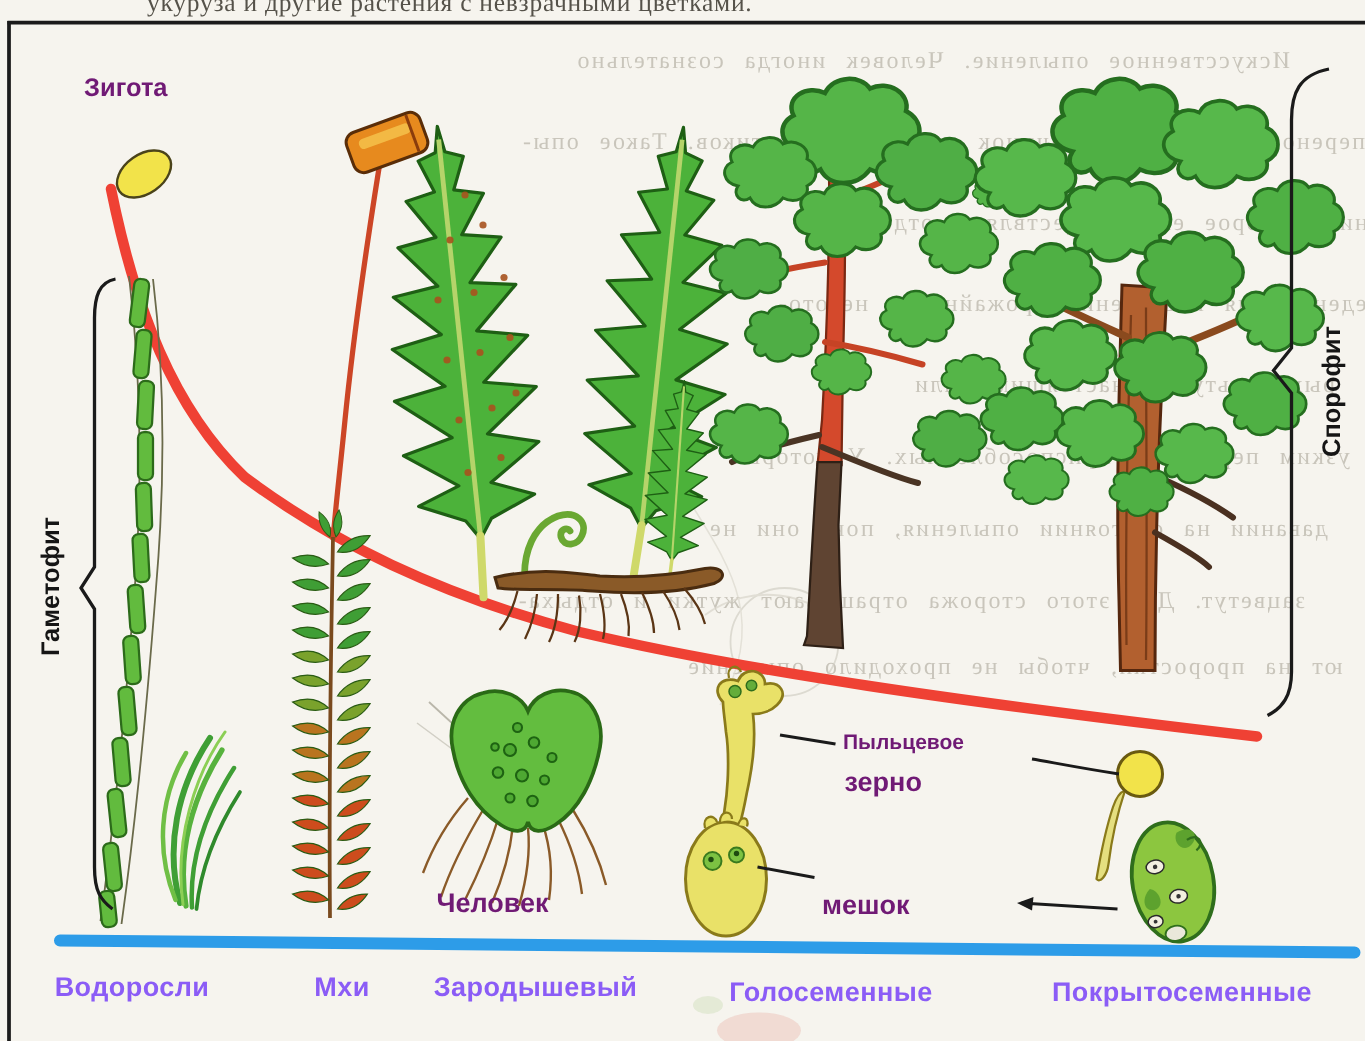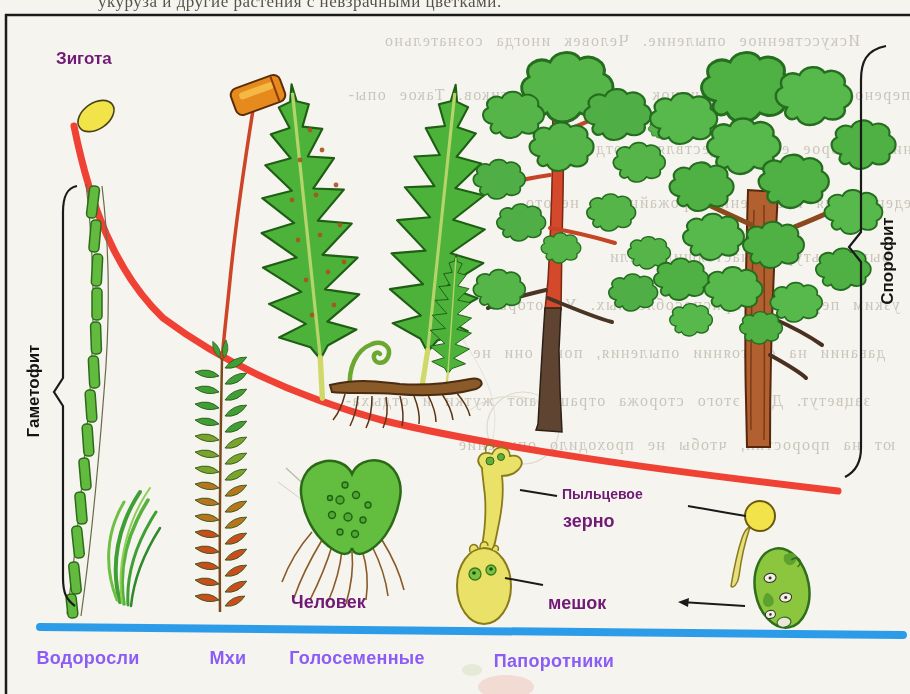--- a/index.html
+++ b/index.html
@@ -316,15 +316,16 @@
   <div class="lbl" style="left:56px;top:49px;font-size:17px;">Зигота</div>
   <div class="vlbl" style="left:34px;top:391px;">Гаметофит</div>
   <div class="vlbl" style="left:888px;top:261px;">Спорофит</div>
   <div class="lbl" style="left:291px;top:592px;font-size:18px;">Человек</div>
   <div class="lbl" style="left:562px;top:486px;font-size:14px;">Пыльцевое</div>
   <div class="lbl" style="left:563px;top:511px;font-size:18px;">зерно</div>
   <div class="lbl" style="left:548px;top:593px;font-size:18px;text-align:center;">мешок</div>
 
   <div class="cat" style="left:88px;top:648px;">Водоросли</div>
   <div class="cat" style="left:228px;top:648px;">Мхи</div>
-  <div class="cat" style="left:357px;top:648px;">Голосеменные</div>
-  <div class="cat" style="left:554px;top:651px;">Папоротники</div>
+  <div class="cat" style="left:357px;top:648px;">Зародышевый</div>
+  <div class="cat" style="left:554px;top:651px;">Голосеменные</div>
+  <div class="cat" style="left:788px;top:651px;">Покрытосеменные</div>
 </div>
 
 </body></html>

